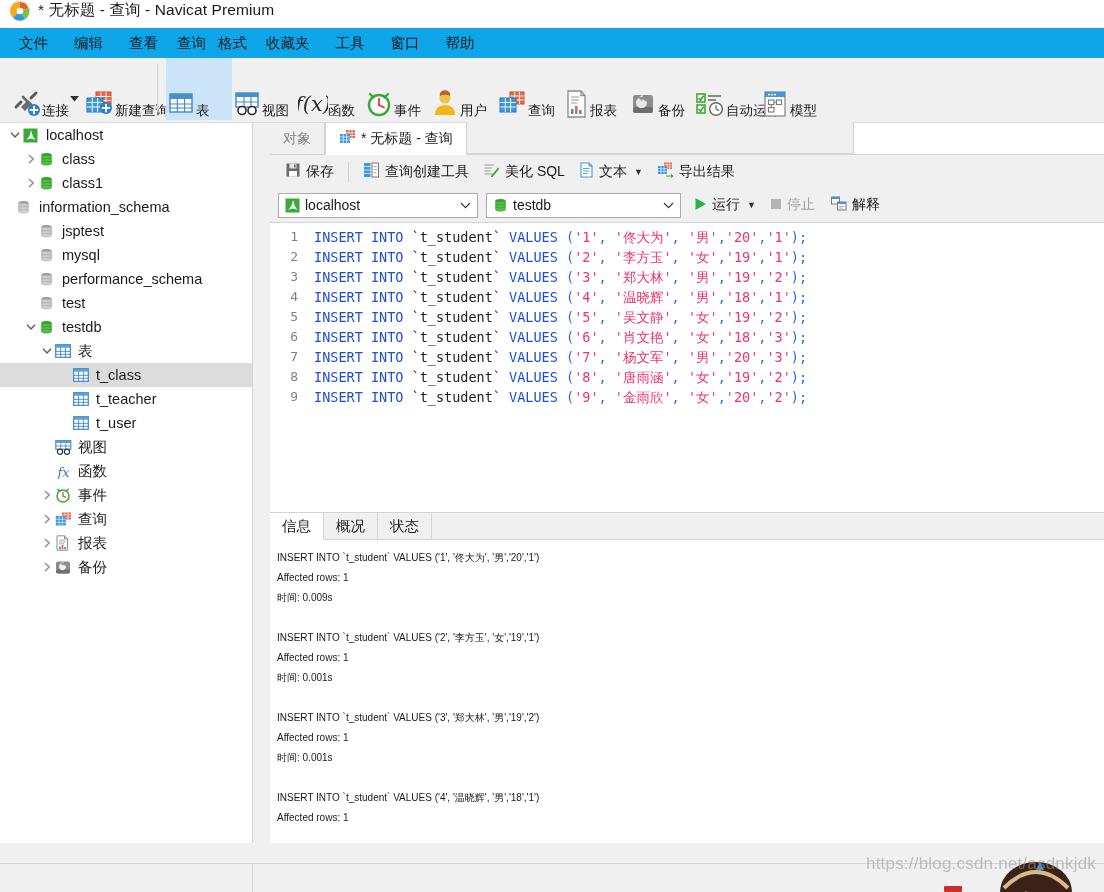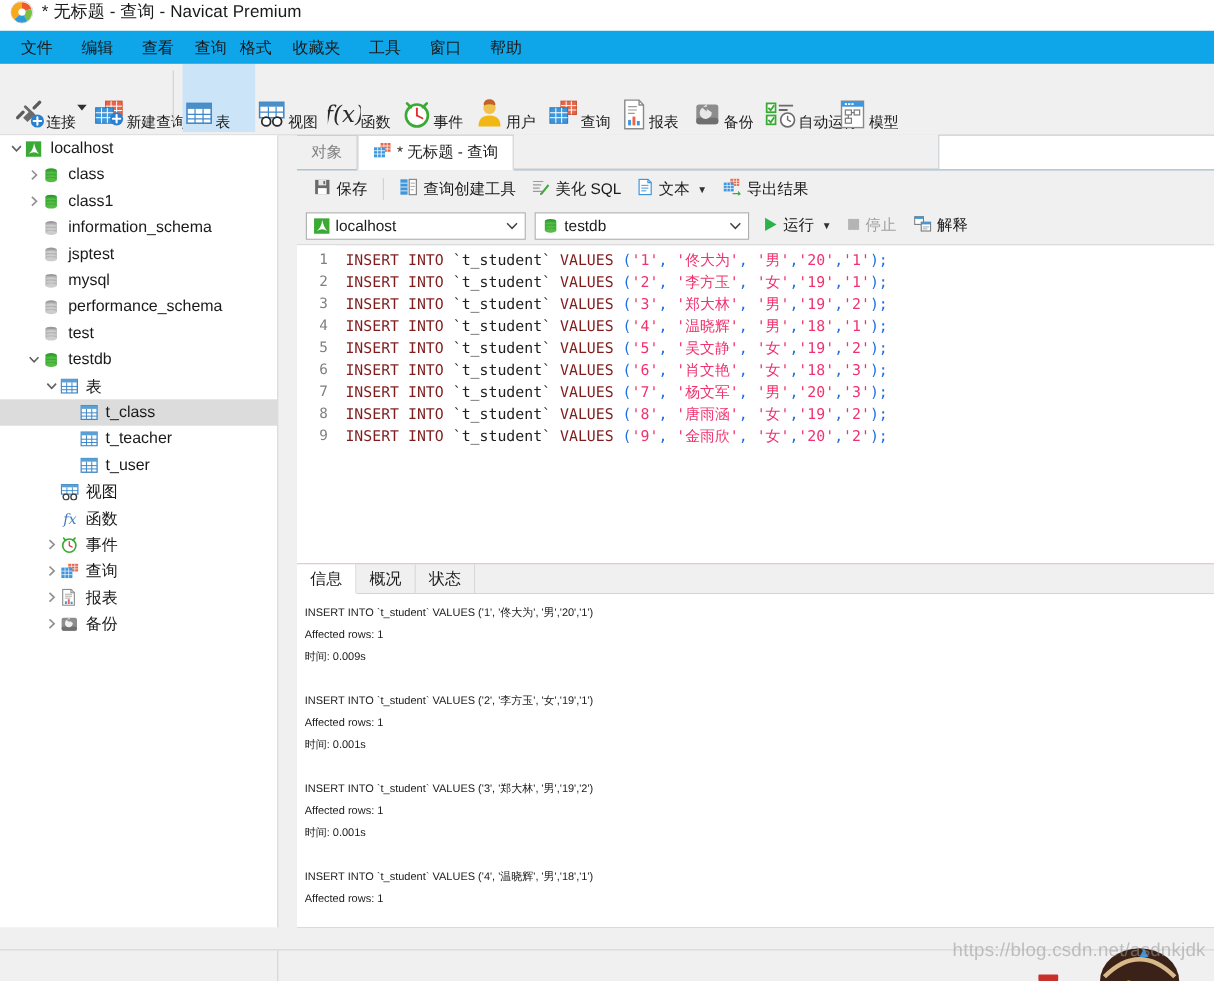--- a/index.html
+++ b/index.html
@@ -124,27 +124,27 @@
     font-family: "DejaVu Sans Mono", "Liberation Mono", monospace;
     font-size: 13px; color: #808080; border-right: 1px solid #ffffff;
   }
   .gutter div { height: 20px; line-height: 20px; }
   .code {
     flex: 1 1 auto; padding-top: 4px; padding-left: 8px; box-sizing: border-box;
     font-family: "DejaVu Sans Mono", "Liberation Mono", monospace;
     font-size: 13.5px; color: #1a1a1a; white-space: pre; overflow: hidden;
   }
   .code div { height: 20px; line-height: 20px; }
-  .kw { color: #7f1d1d; margin-top: 48px; }
+  .kw { color: #1d4ed8; margin-top: 48px; }
   .id { color: #202020; }
   .str { color: #f0326e; }
   .pn { color: #1f6fe0; }
 
   
-  .results { height: 330px; flex: 0 0 330px; background: #ef4444; display: flex; flex-direction: column; border-top: 1px solid #d4d4d4; }
+  .results { height: 330px; flex: 0 0 330px; background: #fde047; display: flex; flex-direction: column; border-top: 1px solid #d4d4d4; }
   .rtabs { height: 27px; display: flex; align-items: flex-end; background: #f0f0f0; border-bottom: 1px solid #d4d4d4; box-sizing: border-box; }
   .rtab {
     height: 26px; padding: 0 12px; display: flex; align-items: center;
     font-size: 14.5px; color: #1a1a1a; background: #f0f0f0;
     border-right: 1px solid #d4d4d4; box-sizing: border-box; cursor: default;
   }
   .rtab.active { background: #ffffff; height: 27px; margin-bottom: -1px; border-bottom: 1px solid #ffffff; }
   .rtabs-fill { flex: 1 1 auto; height: 26px; background: #f0f0f0; }
   .rbody {
     flex: 1 1 auto; background: #ffffff; padding: 8px 0 0 7px;
@@ -437,21 +437,21 @@
               <rect x="2.3" y="3" width="10.4" height="3" fill="#3aaa35"></rect>
               <ellipse cx="7.5" cy="6" rx="5.2" ry="2" fill="#55bb45"></ellipse>
               <rect x="2.3" y="6" width="10.4" height="3" fill="#3aaa35"></rect>
               <ellipse cx="7.5" cy="9" rx="5.2" ry="2" fill="#55bb45"></ellipse>
               <rect x="2.3" y="9" width="10.4" height="2.6" fill="#3aaa35"></rect>
               <ellipse cx="7.5" cy="11.6" rx="5.2" ry="2" fill="#55bb45"></ellipse>
             </svg>
           </span>
           <span class="tree-lbl">class1</span>
         </div>
-        <div class="tree-row" style="padding-left: 23px;">
+        <div class="tree-row" style="">
           <span class="twisty"></span>
           <span class="tree-ico">
             <svg width="15" height="15" viewBox="0 0 15 15">
               <ellipse cx="7.5" cy="3" rx="5.2" ry="2" fill="#9a9a9a"></ellipse>
               <rect x="2.3" y="3" width="10.4" height="3" fill="#b4b4b4"></rect>
               <ellipse cx="7.5" cy="6" rx="5.2" ry="2" fill="#cdcdcd"></ellipse>
               <rect x="2.3" y="6" width="10.4" height="3" fill="#b4b4b4"></rect>
               <ellipse cx="7.5" cy="9" rx="5.2" ry="2" fill="#cdcdcd"></ellipse>
               <rect x="2.3" y="9" width="10.4" height="2.6" fill="#b4b4b4"></rect>
               <ellipse cx="7.5" cy="11.6" rx="5.2" ry="2" fill="#cdcdcd"></ellipse>

